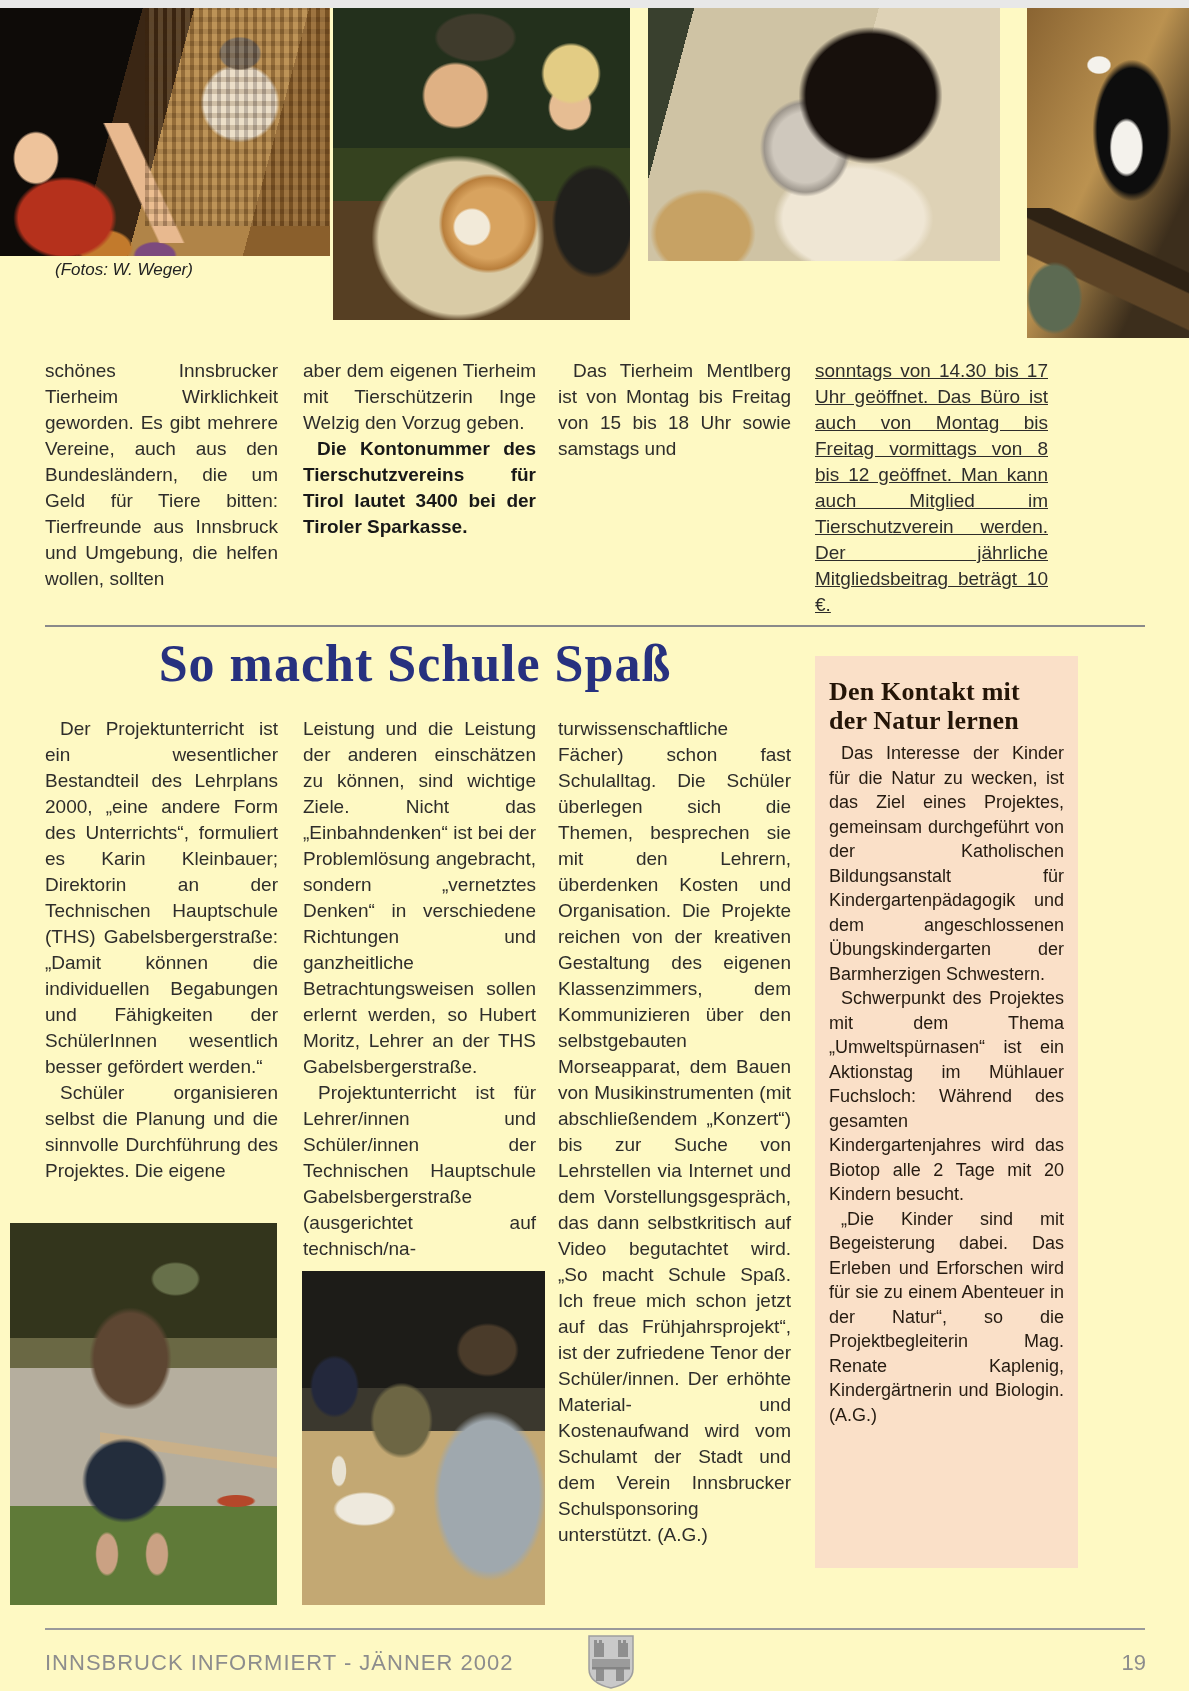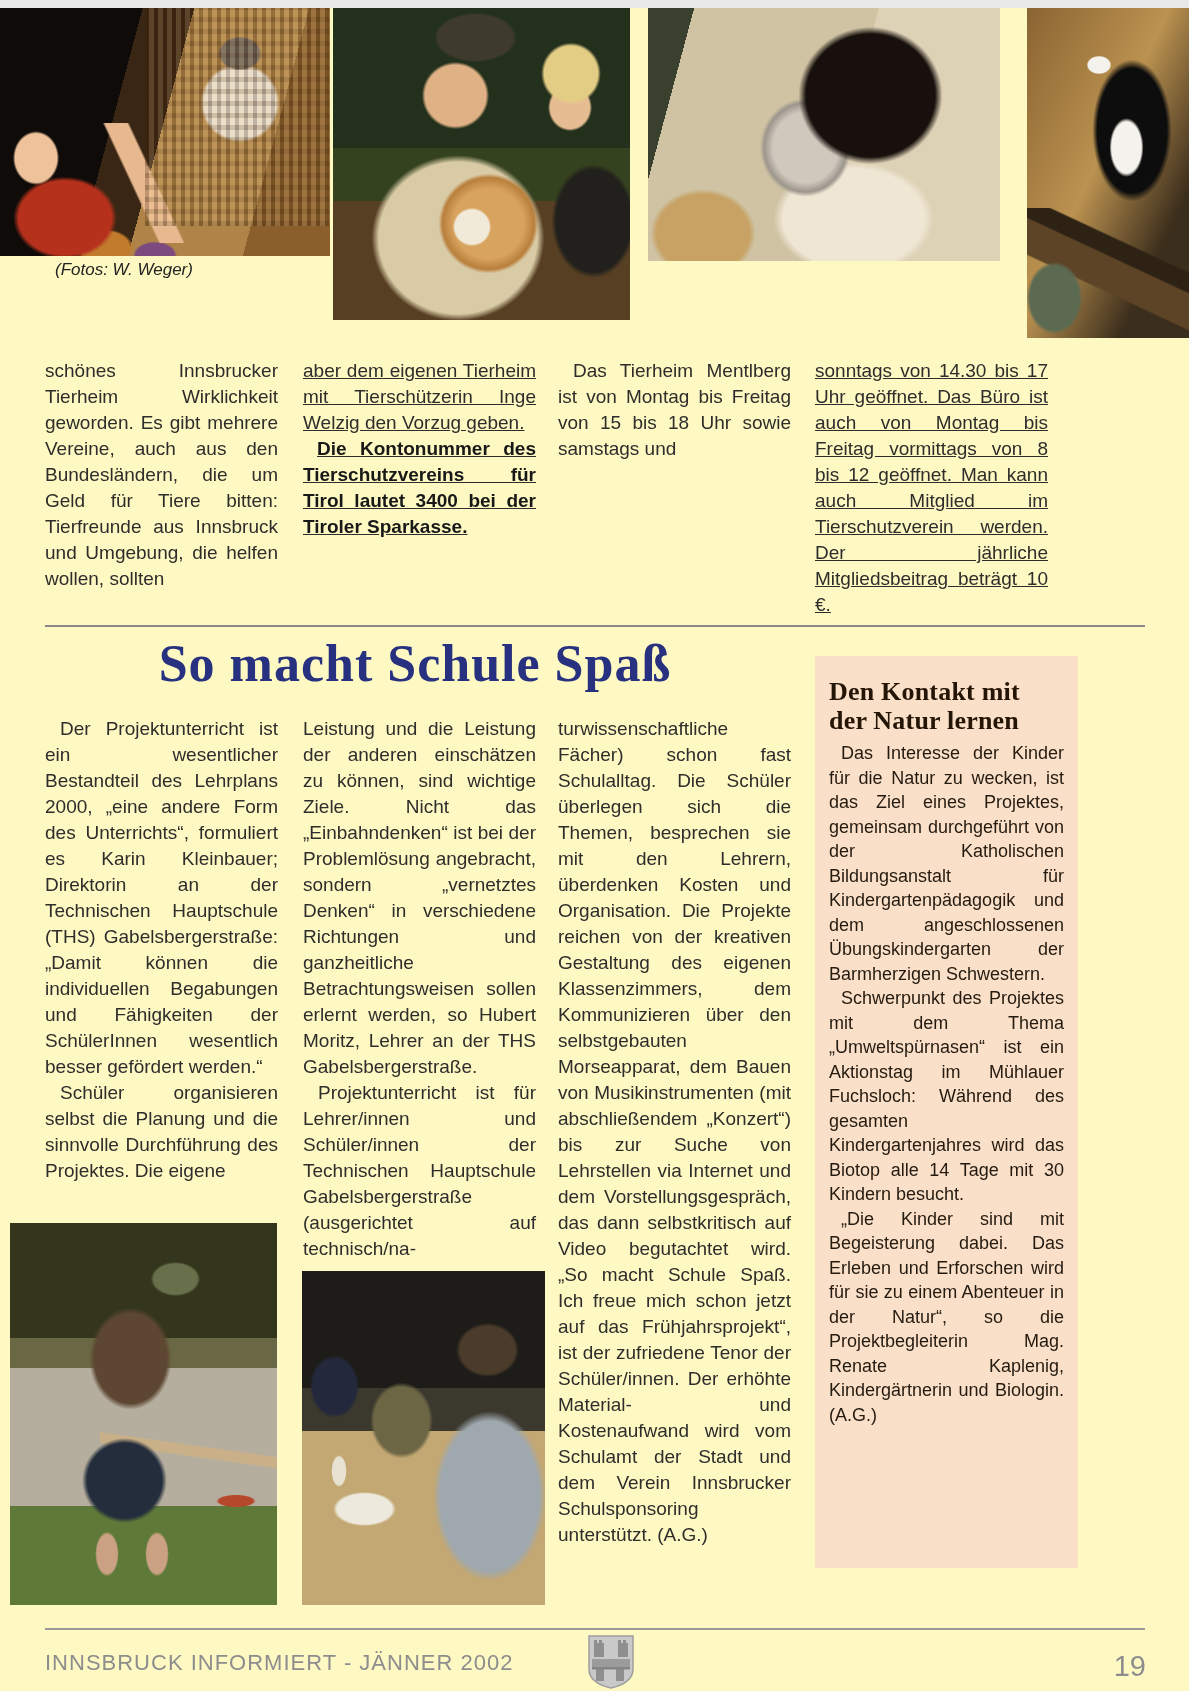--- a/index.html
+++ b/index.html
@@ -73,41 +73,41 @@
       radial-gradient(closest-side, #9fa8ae 60%, rgba(0,0,0,0) 68%) 105px 100px / 165px 250px no-repeat,
       radial-gradient(closest-side, #6d6644 58%, rgba(0,0,0,0) 66%) 52px 92px / 95px 115px no-repeat,
       radial-gradient(closest-side, #23283c 58%, rgba(0,0,0,0) 66%) -5px 68px / 75px 95px no-repeat,
       radial-gradient(closest-side, #eee9dd 58%, rgba(0,0,0,0) 66%) 15px 212px / 95px 52px no-repeat,
       radial-gradient(closest-side, #e8e2d2 55%, rgba(0,0,0,0) 64%) 25px 175px / 24px 50px no-repeat,
       linear-gradient(180deg, #1d1c18 0 35%, #3b382e 35% 48%, #c3a873 48%);
   }
   
   .caption{position:absolute; left:55px; top:252px; font-style:italic; font-size:17px; color:#222;}
   .colblock{position:absolute; top:350px; width:233px; font-size:19px; line-height:26px; text-align:justify;}
-  .c1{left:45px;} .c2{left:303px;text-decoration:underline;} .c3{left:558px;} .c4{left:815px;text-decoration:underline;}
+  .c1{left:45px;} .c2{left:303px;} .c3{left:558px;} .c4{left:815px;text-decoration:underline;}
   .colblock p{margin:0;}
   .bold-p{font-weight:bold; color:#181818; text-indent:14px;}
   .indent{text-indent:15px;}
   .rule{position:absolute; left:45px; width:1100px; height:2px; background:#8a8a8a;}
   .rule-top{top:617px;} .rule-bottom{top:1620px; height:1.5px; background:#9a9a9a;}
   .headline{position:absolute; left:40px; top:626px; width:750px; text-align:center;
     font-family:"Liberation Serif", serif; font-weight:bold; font-size:52px; letter-spacing:1px; color:#27317f;}
   .artcol{position:absolute; top:708px; width:233px; font-size:19px; line-height:26px; text-align:justify;}
   .a1{left:45px;} .a2{left:303px;} .a3{left:558px;}
   .artcol p{margin:0;}
   
   .sidebar{position:absolute; left:815px; top:648px; width:263px; height:912px;
     background:#fae0c8; box-sizing:border-box; padding:21px 14px; overflow:hidden;}
   .sidebar h2{margin:0 0 6px 0; font-family:"Liberation Serif", serif; font-weight:bold;
     font-size:26px; line-height:29px; color:#241507; letter-spacing:.2px;}
   .sidebar p{margin:0; font-size:18px; line-height:24.5px; text-align:justify; color:#241a10;}
   .sidebar p.indent{text-indent:12px;}
   
   .footer-text{position:absolute; left:45px; top:1642px; font-size:22px; letter-spacing:1px; color:#8d8d8d;}
-  .page-number{position:absolute; left:1100px; top:1642px; width:46px; text-align:right; font-size:29px; color:#8d8d8d;}
+  .page-number{position:absolute; left:1100px; top:1642px; width:46px; text-align:right; font-size:22px; color:#8d8d8d;}
   .crest{position:absolute; left:588px; top:1627px; width:46px; height:54px;}
 </style>
 </head>
 <body>
 
 <div class="page">
 
   <div class="photo photo1"></div>
   <div class="photo photo2"></div>
   <div class="photo photo3"></div>
@@ -144,21 +144,21 @@
   <div class="artcol a3">
     <p>turwissenschaftliche Fächer) schon fast Schulalltag. Die Schüler überlegen sich die Themen, besprechen sie mit den Lehrern, überdenken Kosten und Organisation. Die Projekte reichen von der kreativen Gestaltung des eigenen Klassenzimmers, dem Kommunizieren über den selbstgebauten Morseapparat, dem Bauen von Musikinstrumenten (mit abschließendem „Konzert“) bis zur Suche von Lehrstellen via Internet und dem Vorstellungsgespräch, das dann selbstkritisch auf Video begutachtet wird. „So macht Schule Spaß. Ich freue mich schon jetzt auf das Frühjahrsprojekt“, ist der zufriedene Tenor der Schüler/innen. Der erhöhte Material- und Kostenaufwand wird vom Schulamt der Stadt und dem Verein Innsbrucker Schulsponsoring unterstützt. (A.G.)</p>
   </div>
 
   <div class="photo photoA"></div>
   <div class="photo photoB"></div>
 
   <div class="sidebar">
     <h2>Den Kontakt mit der Natur lernen</h2>
     <p class="indent">Das Interesse der Kinder für die Natur zu wecken, ist das Ziel eines Projektes, gemeinsam durchgeführt von der Katholischen Bildungsanstalt für Kindergartenpädagogik und dem angeschlossenen Übungskindergarten der Barmherzigen Schwestern.</p>
-    <p class="indent">Schwerpunkt des Projektes mit dem Thema „Umweltspürnasen“ ist ein Aktionstag im Mühlauer Fuchsloch: Während des gesamten Kindergartenjahres wird das Biotop alle 14 Tage mit 30 Kindern besucht.</p>
+    <p class="indent">Schwerpunkt des Projektes mit dem Thema „Umweltspürnasen“ ist ein Aktionstag im Mühlauer Fuchsloch: Während des gesamten Kindergartenjahres wird das Biotop alle 2 Tage mit 20 Kindern besucht.</p>
     <p class="indent">„Die Kinder sind mit Begeisterung dabei. Das Erleben und Erforschen wird für sie zu einem Abenteuer in der Natur“, so die Projektbegleiterin Mag. Renate Kaplenig, Kindergärtnerin und Biologin. (A.G.)</p>
   </div>
 
   <div class="rule rule-bottom"></div>
   <div class="footer-text">INNSBRUCK INFORMIERT - JÄNNER 2002</div>
   <svg class="crest" viewBox="0 0 46 54" aria-hidden="true">
     <path d="M1 1 H45 V34 Q45 48 23 53 Q1 48 1 34 Z" fill="#c9c9c9" stroke="#9e9e9e" stroke-width="1.5"></path>
     <rect x="6" y="8" width="10" height="14" fill="#8f8f8f"></rect>
     <rect x="30" y="8" width="10" height="14" fill="#8f8f8f"></rect>
     <rect x="6" y="5" width="3" height="4" fill="#8f8f8f"></rect>

